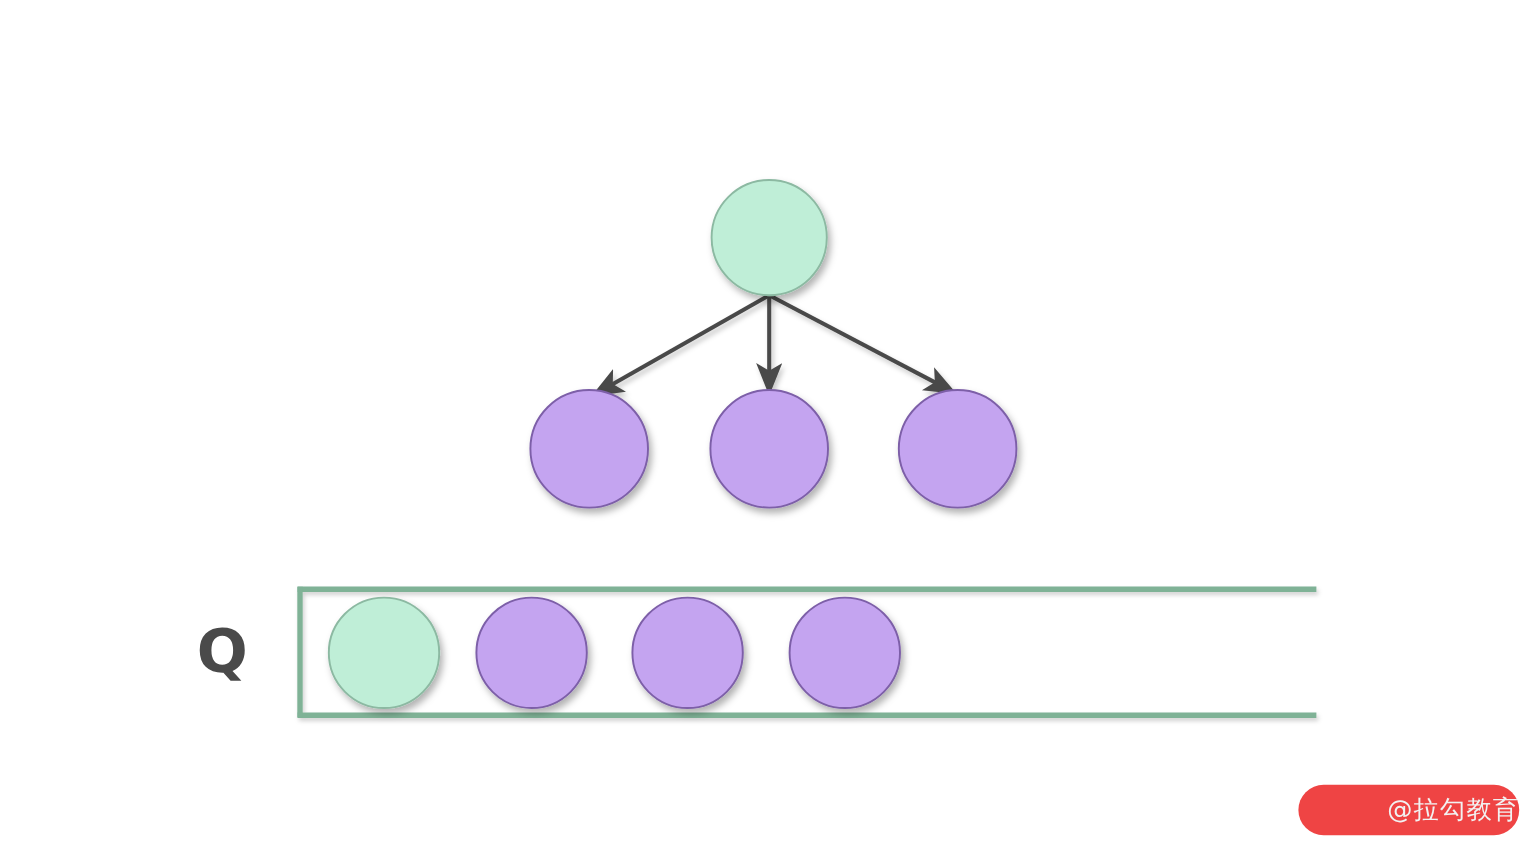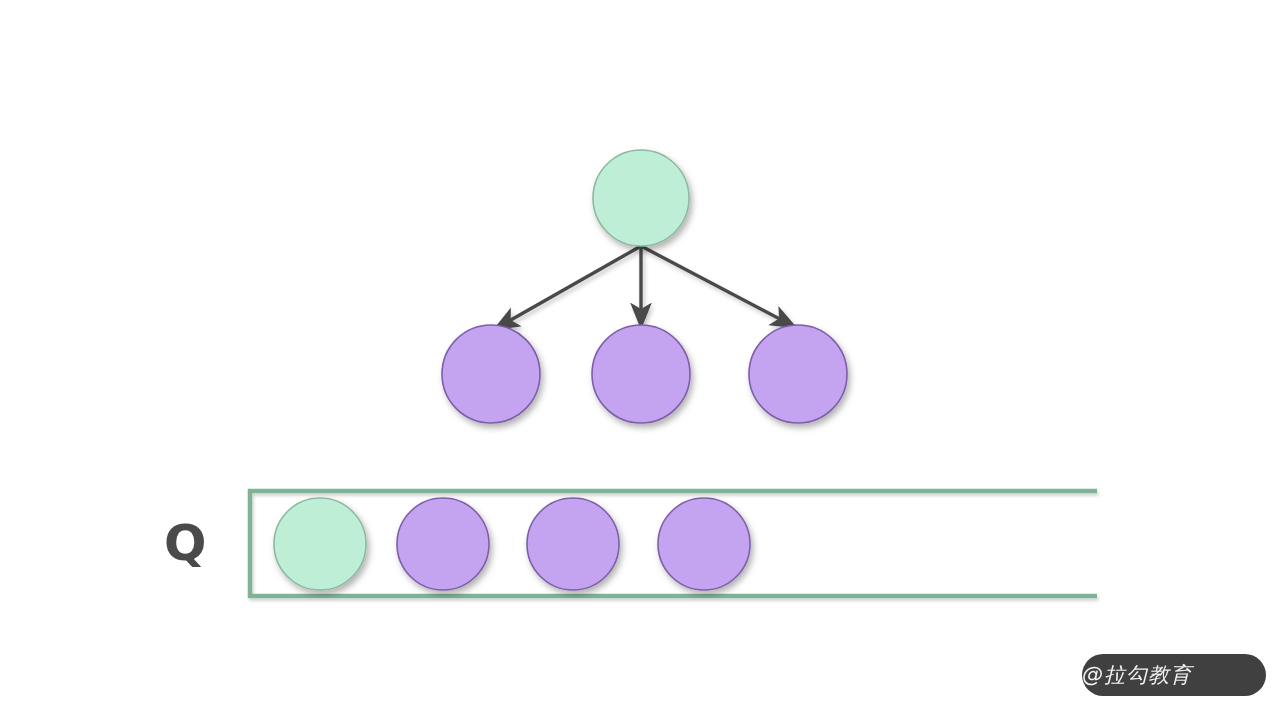--- a/index.html
+++ b/index.html
@@ -38,26 +38,25 @@
     line-height: 1;
     letter-spacing: 0px;
     user-select: none;
   }
   .watermark {
     position: absolute;
     left: 1082px;
     top: 654px;
     width: 184px;
     height: 42px;
-    background: #404040;
+    background: #ef4444;
     border-radius: 21px;
     display: flex;
     align-items: center;
-    justify-content: flex-start;
-    font-style: italic;
+    justify-content: flex-end;
   }
   .watermark-text {
     color: #f2f2f2;
     font-family: "DejaVu Sans", sans-serif;
     font-size: 21px;
     line-height: 1;
     letter-spacing: 1px;
     white-space: nowrap;
     user-select: none;
   }

